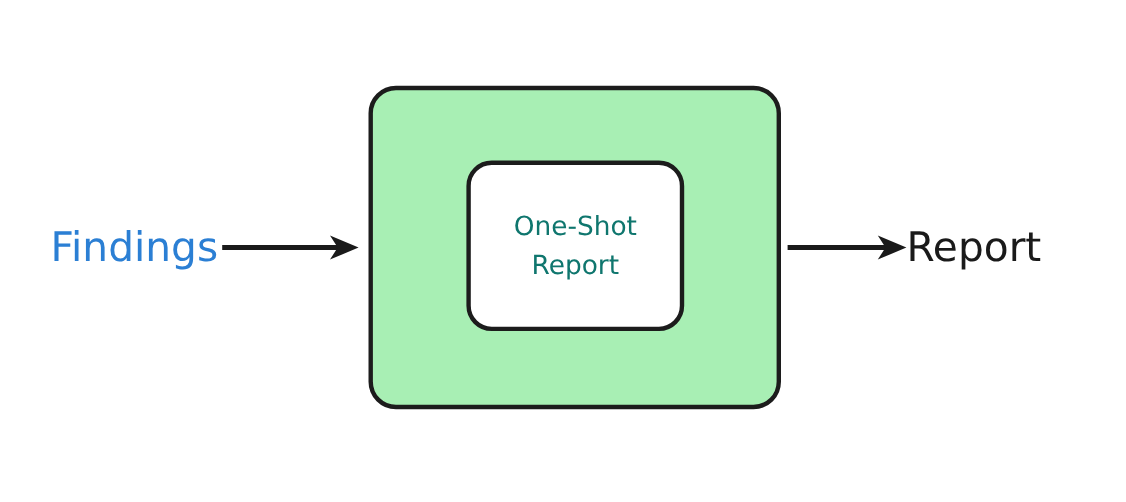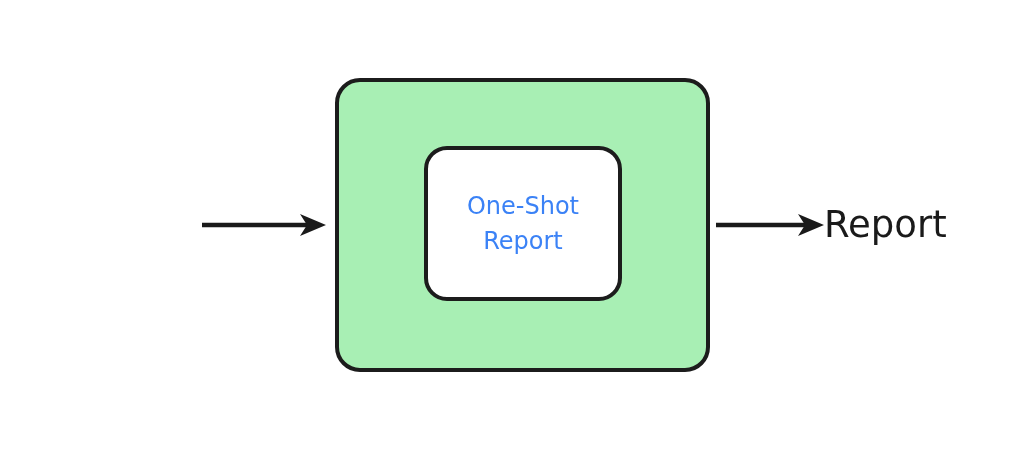--- a/index.html
+++ b/index.html
@@ -86,31 +86,32 @@
     border-radius: 23px;
     display: flex;
     flex-direction: column;
     align-items: center;
     justify-content: center;
   }
   #module-node .node-line {
     font-family: "DejaVu Sans", sans-serif;
     font-size: 24px;
     font-weight: 400;
-    color: #3b82f6;
+    color: #0f766e;
     line-height: 1.42;
     text-align: center;
     white-space: nowrap;
   }
 </style>
 </head>
 <body>
 
 <div id="canvas">
 
+  <div class="io-label" id="findings-label">Findings</div>
 
   <div class="arrow" id="arrow-findings-to-module">
     <svg viewBox="0 0 128 42" preserveAspectRatio="none">
       <line x1="2" y1="21" x2="108" y2="21" stroke="#1A1A1A" stroke-width="4.5" stroke-linecap="butt"></line>
       <path d="M 126 21 L 100 10 L 107 21 L 100 32 Z" fill="#1A1A1A"></path>
     </svg>
   </div>
 
   <div id="module-container"></div>
 

